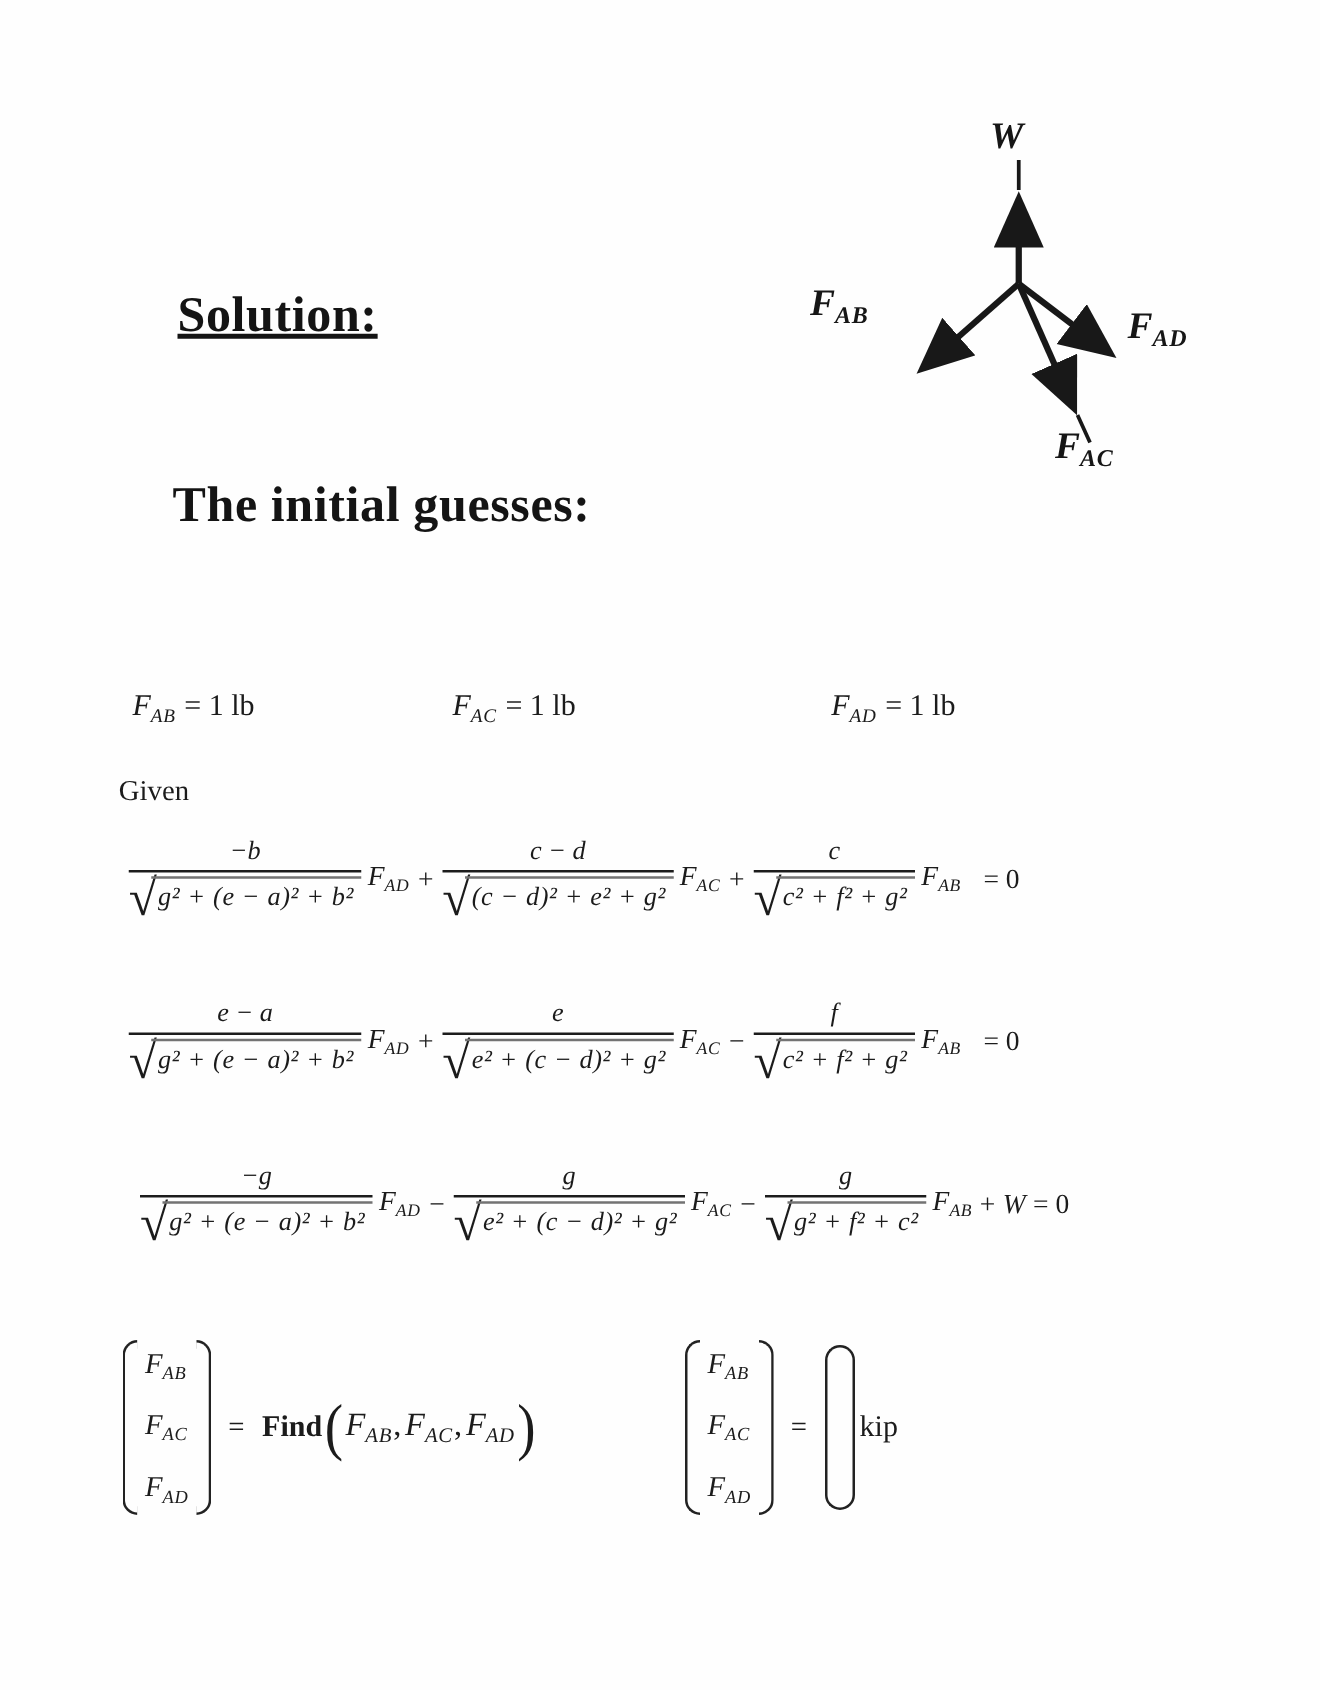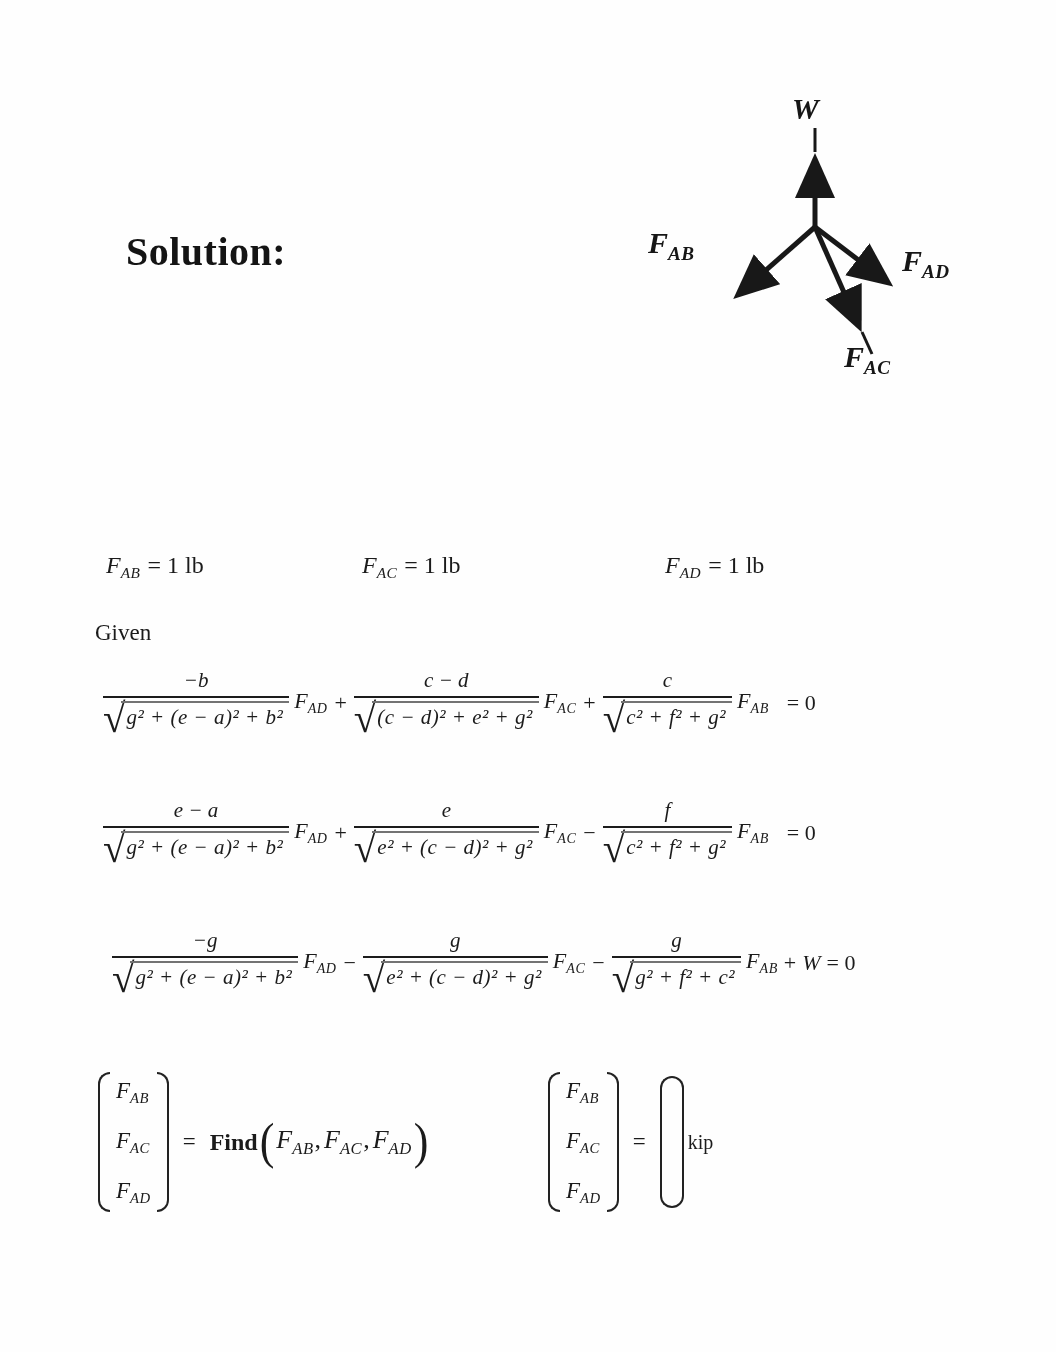--- a/index.html
+++ b/index.html
@@ -125,39 +125,39 @@
   .bigparen {
     display: inline-block;
     font-size: 44px;
     font-weight: 400;
     transform: scaleY(1.15);
     line-height: 1;
     margin: 0 2px;
   }
   .findargs { font-size: 26px; }
   .findargs .sep { margin: 0 3px 0 1px; }
-  .unit { margin-left: 4px; font-size: 20px; }
+  .unit { margin-left: 4px; font-size: 24px; }
 
   
   .diagram { width: 395px; height: 330px; }
   .dlabel {
     position: absolute;
     font-style: italic;
     font-weight: 700;
     font-size: 30px;
     color: #161616;
   }
   .dlabel .fsub { font-weight: 700; }
 </style>
 </head>
 <body>
 
 <div class="page">
 
-  <div class="abs h-big" style="left:126px; top:228px;">Solution:</div>
+  <div class="abs h-big" style="left:142px; top:228px;text-decoration:underline;">Solution:</div>
 
   <div class="abs" style="left:628px; top:88px; width:395px; height:330px;">
     <svg class="diagram" viewBox="0 0 395 330">
       <defs>
         <marker id="ah" markerWidth="9" markerHeight="9" refX="7.2" refY="4" orient="auto">
           <path d="M0,0 L9,4 L0,8 z" fill="#181818"></path>
         </marker>
       </defs>
       <line x1="187" y1="139" x2="187" y2="74" stroke="#181818" stroke-width="5" marker-end="url(#ah)"></line>
       <line x1="187" y1="64" x2="187" y2="40" stroke="#181818" stroke-width="3"></line>
@@ -165,20 +165,21 @@
       <line x1="187" y1="139" x2="258" y2="193" stroke="#181818" stroke-width="5" marker-end="url(#ah)"></line>
       <line x1="187" y1="139" x2="230" y2="236" stroke="#181818" stroke-width="5" marker-end="url(#ah)"></line>
       <line x1="234" y1="244" x2="244" y2="266" stroke="#181818" stroke-width="3"></line>
     </svg>
     <span class="dlabel" style="left:164px; top:4px;">W</span>
     <span class="dlabel" style="left:20px; top:138px;"><span class="fvar">F</span><span class="fsub">AB</span></span>
     <span class="dlabel" style="left:274px; top:156px;"><span class="fvar">F</span><span class="fsub">AD</span></span>
     <span class="dlabel" style="left:216px; top:252px;"><span class="fvar">F</span><span class="fsub">AC</span></span>
   </div>
 
+  <div class="abs h-big" style="left:138px; top:380px;">The initial guesses:</div>
 
   <div class="abs guess" style="left:106px; top:552px;"><span class="fvar">F</span><span class="fsub">AB</span><span class="gval">= 1 lb</span></div>
   <div class="abs guess" style="left:362px; top:552px;"><span class="fvar">F</span><span class="fsub">AC</span><span class="gval">= 1 lb</span></div>
   <div class="abs guess" style="left:628px; top:552px;margin-left:37px;"><span class="fvar">F</span><span class="fsub">AD</span><span class="gval">= 1 lb</span></div>
 
   <div class="abs given" style="left:95px; top:620px;text-align:right;">Given</div>
 
   <div class="abs eqrow" style="left:103px; top:668px;">
     <span class="term">
       <span class="frac">

